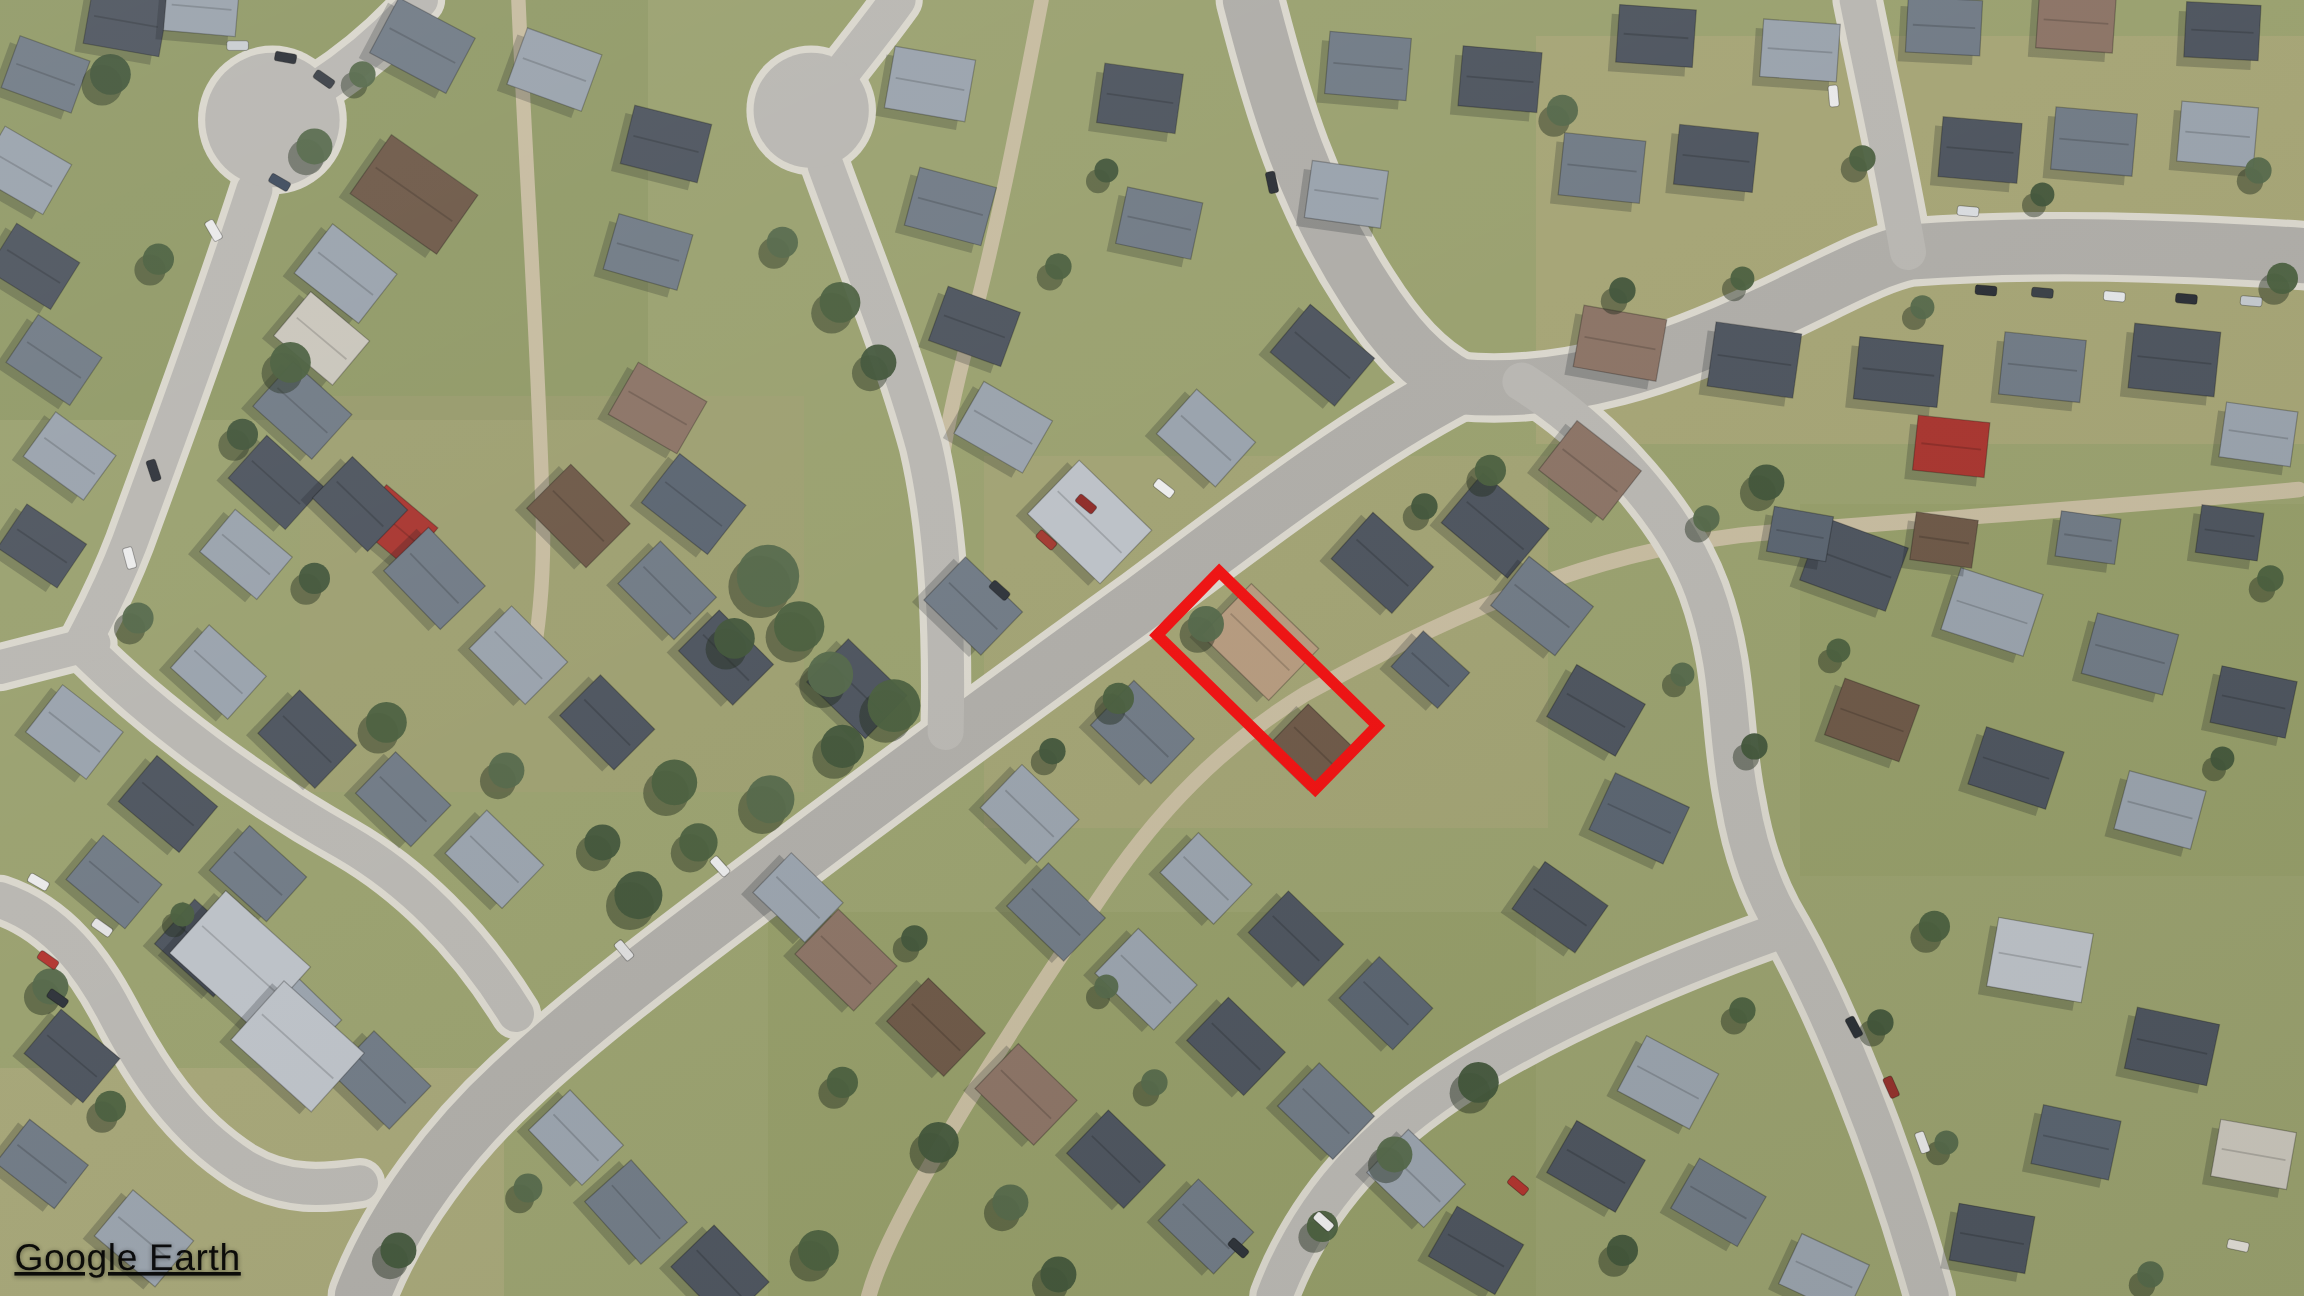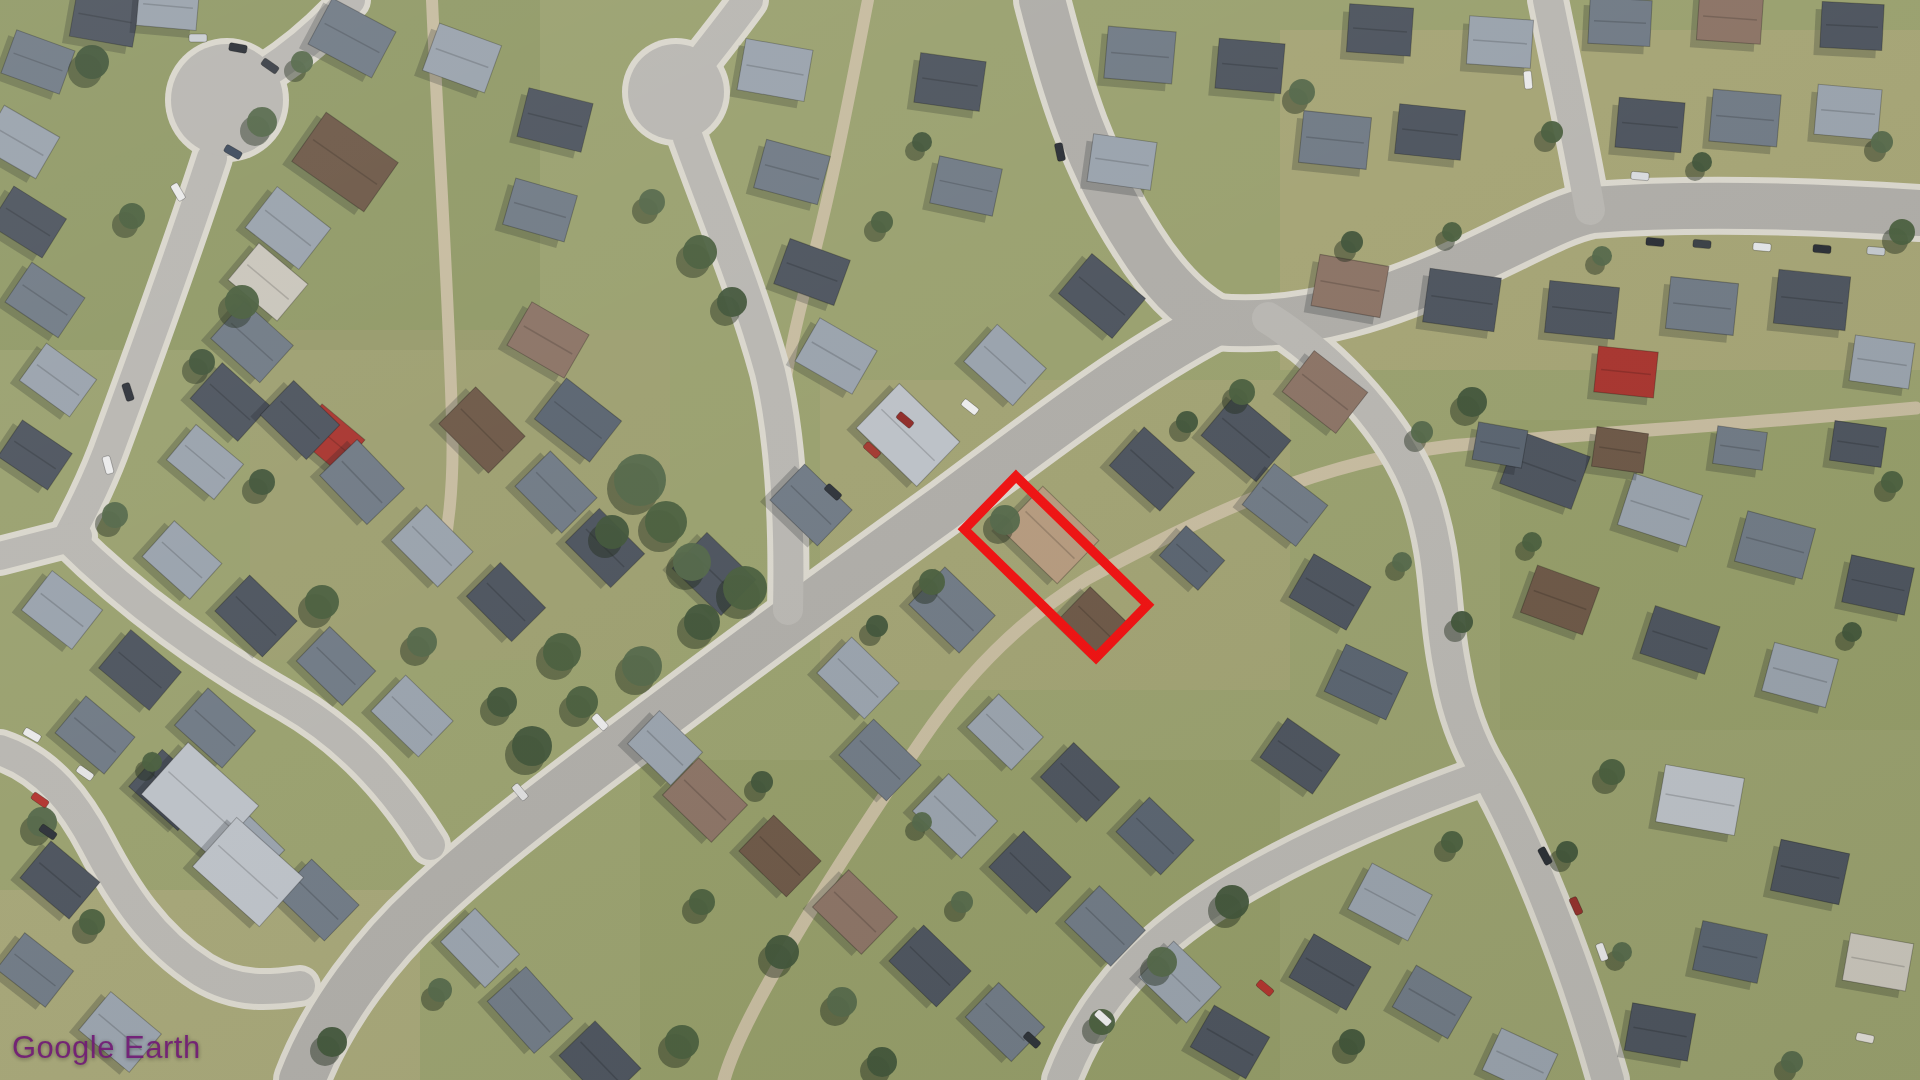--- a/index.html
+++ b/index.html
@@ -926,14 +926,14 @@
           <rect x="-9" y="-4" width="18" height="8" rx="2" fill="#e0ddd6" stroke="rgba(0,0,0,0.3)" stroke-width="0.8"></rect>
         </g>
       </g>
       <g>
         <g transform="translate(1056,567) rotate(44.3)">
           <rect x="-92" y="-37" width="184" height="74" fill="none" stroke="#ee1111" stroke-width="9.5" stroke-linejoin="miter"></rect>
         </g>
       </g>
     </svg>
   <div class="haze"></div>
-  <div class="watermark" style="color: #701a75; opacity: 0.92;">Google Earth</div>
+  <div class="watermark" style="color: #000000; opacity: 0.92; text-decoration: underline;">Google Earth</div>
 </div>
 
 </body></html>

